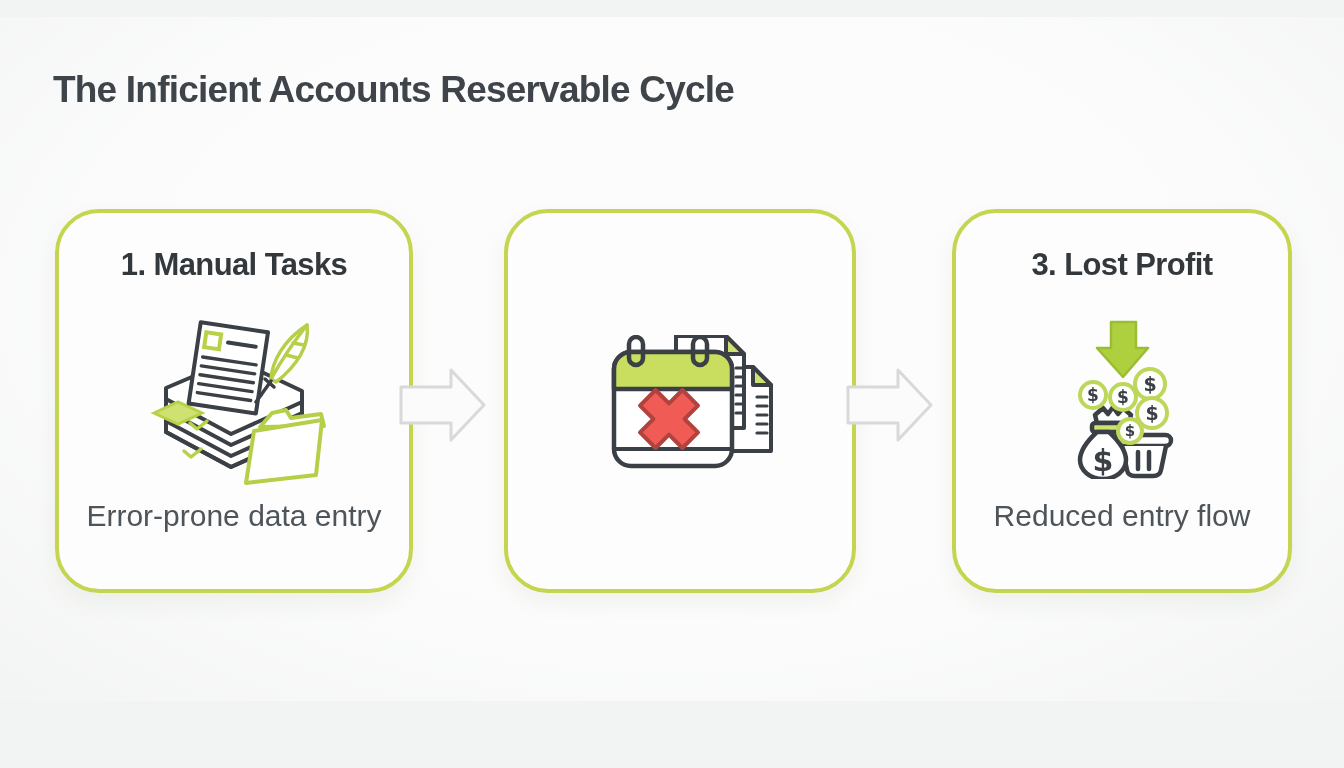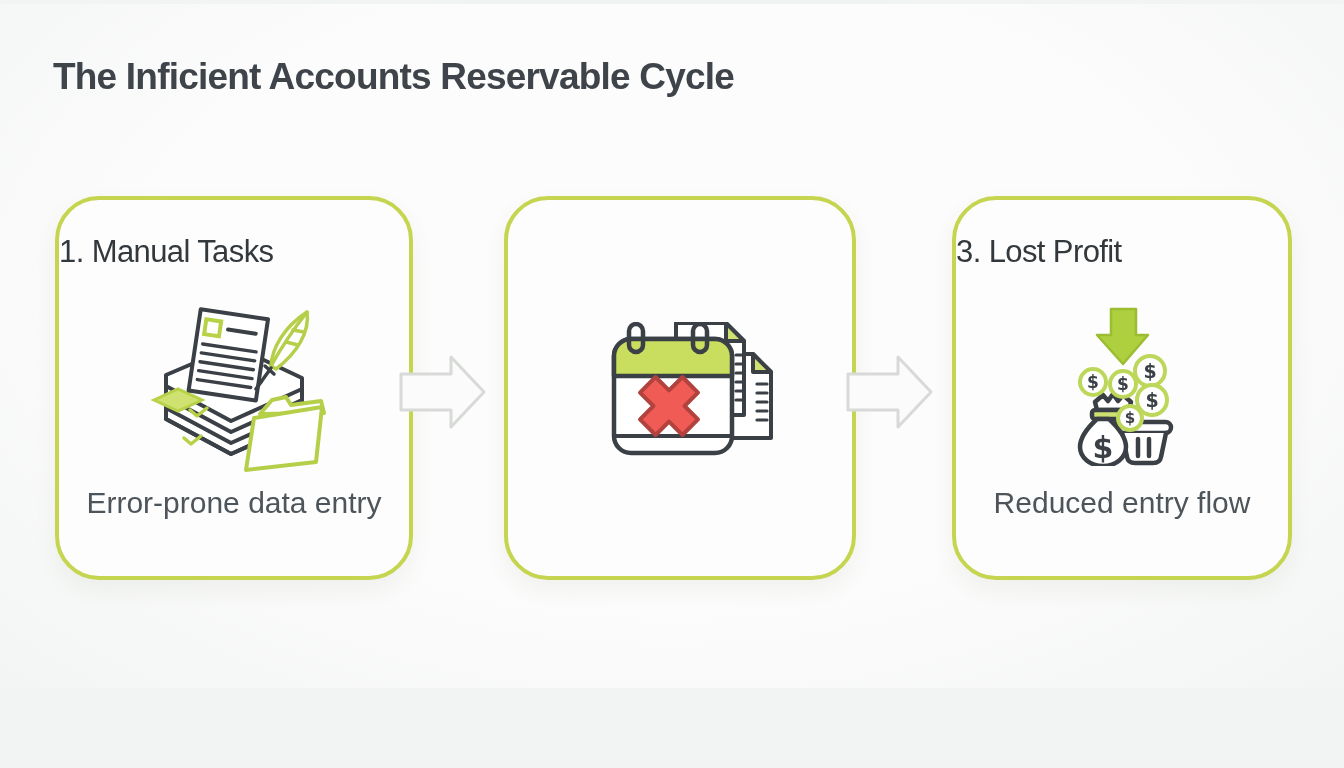--- a/index.html
+++ b/index.html
@@ -3,21 +3,21 @@
 <meta charset="utf-8">
 <style>
   html,body{margin:0;padding:0;}
   body{
     font-family:"Liberation Sans", sans-serif;
     background:#f2f4f3;
   }
   .canvas{
     position:relative;
     width:1344px;height:684px;
-    margin:4px auto;
+    margin:17px auto;
     background:radial-gradient(ellipse at 50% 42%, #fbfcfb 55%, #f3f5f4 100%);
     overflow:hidden;
   }
   .page-title{
     position:absolute;
     left:53px;top:52px;
     margin:0;
     font-size:37px;
     font-weight:bold;
     letter-spacing:-0.8px;
@@ -34,22 +34,23 @@
     z-index:1;
   }
   .card1{left:55px;width:358px;}
   .card2{left:504px;width:352px;}
   .card3{left:952px;width:340px;}
   .card-heading{
     position:absolute;
     top:34px;left:0;
     width:100%;
     margin:0;
+    text-align:center;
     font-size:31px;
-    font-weight:normal;
+    font-weight:bold;
     letter-spacing:-0.6px;
     color:#33383c;
   }
   .card-caption{
     position:absolute;
     top:286px;left:0;
     width:100%;
     margin:0;
     text-align:center;
     font-size:30px;

